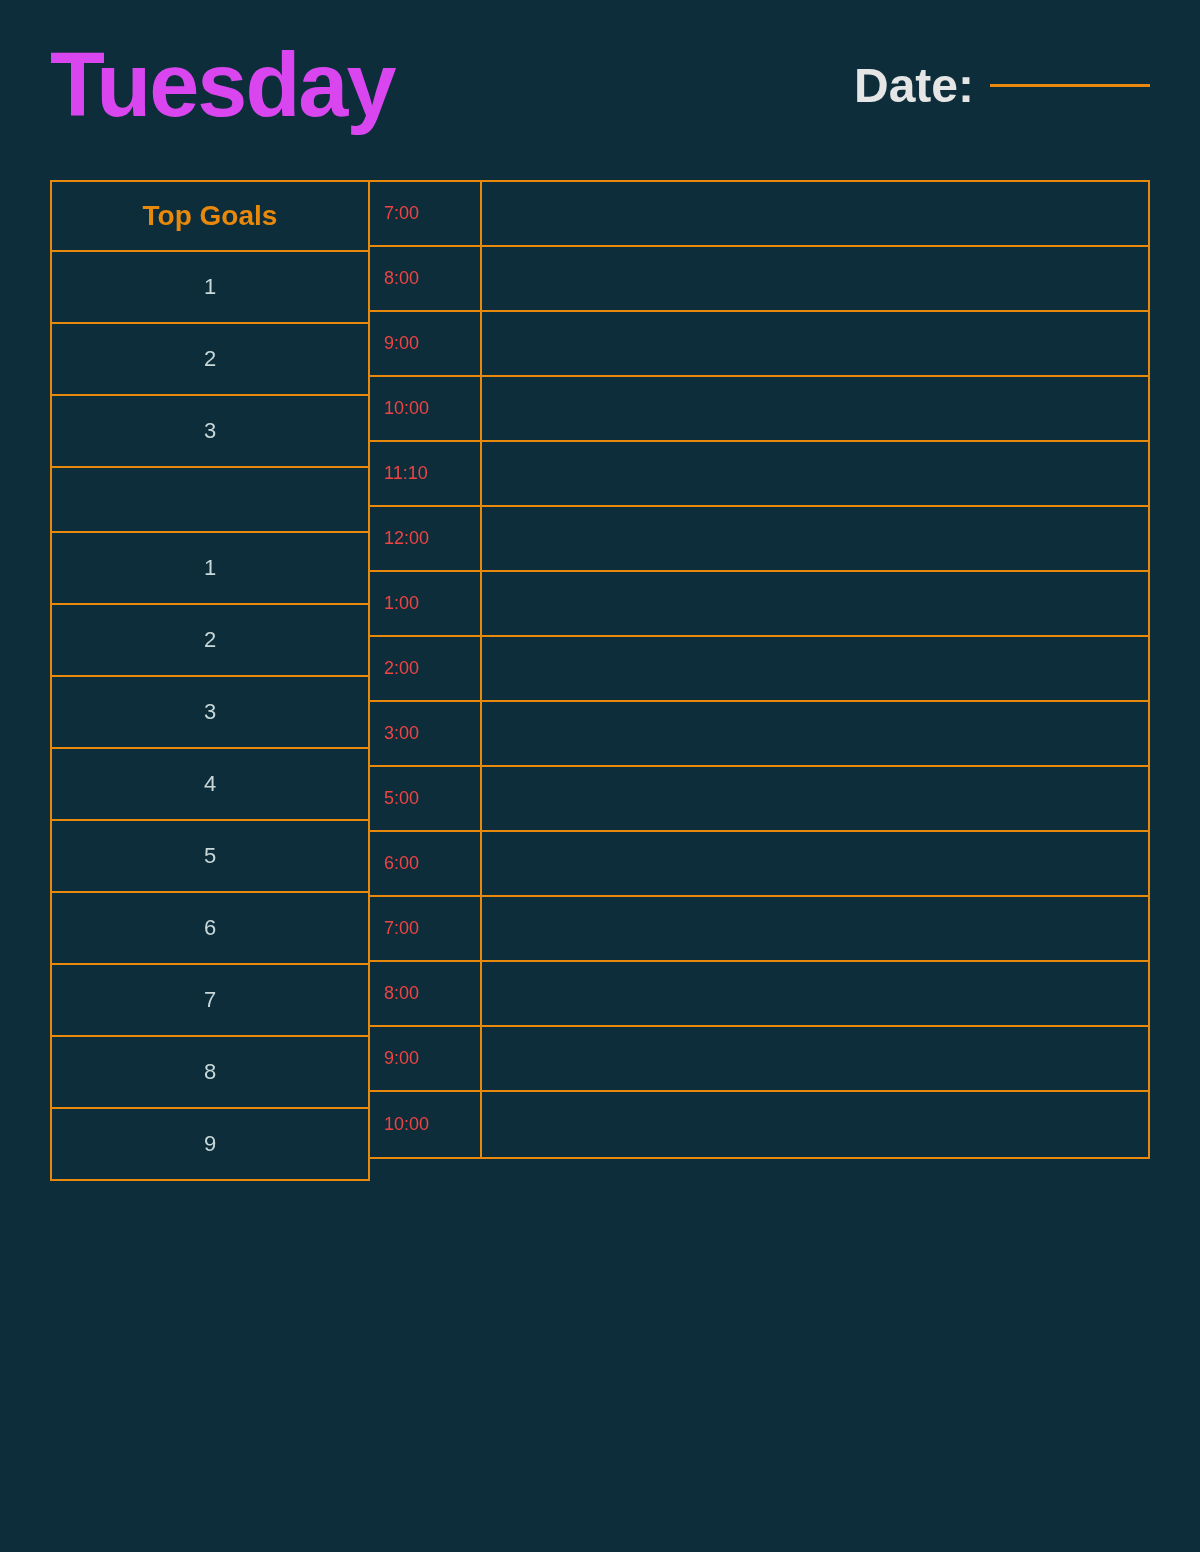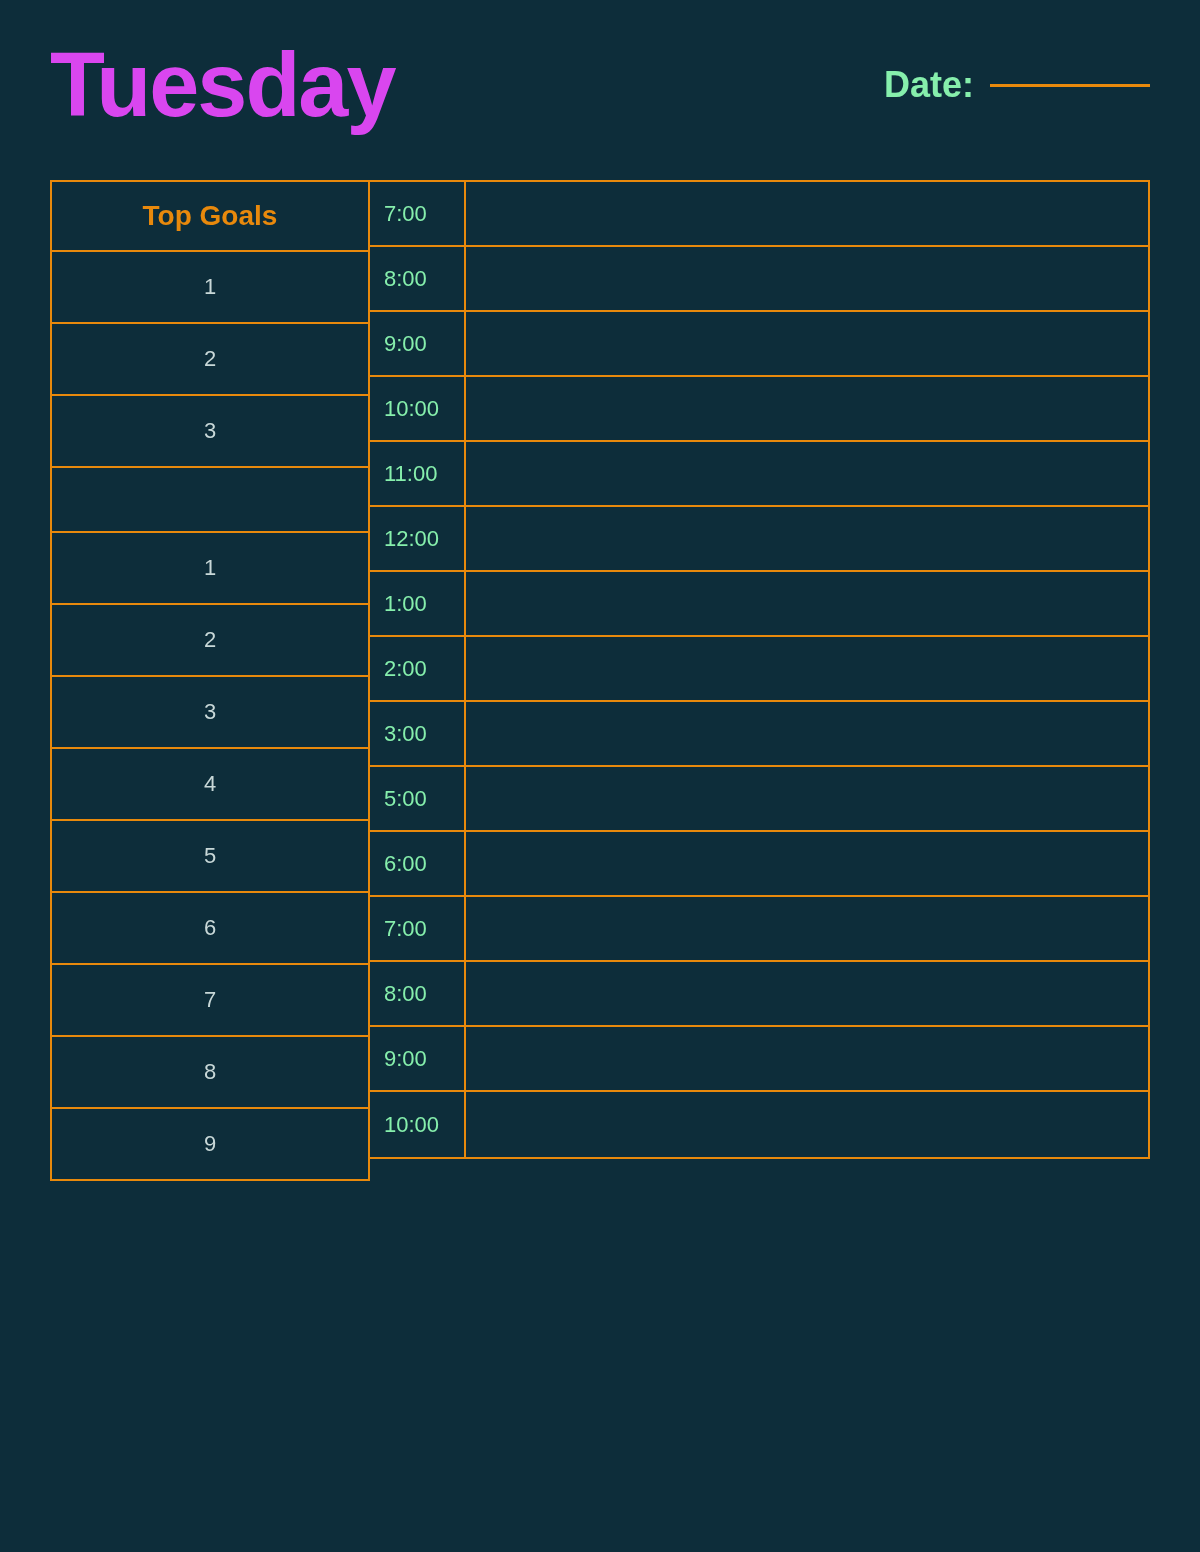--- a/index.html
+++ b/index.html
@@ -26,23 +26,23 @@
 
     .day-title {
       font-size: 90px;
       font-weight: 900;
       color: #d946ef;
       letter-spacing: -2px;
       line-height: 1;
     }
 
     .date-label {
-      font-size: 36px;
+      font-size: 48px;
       font-weight: 700;
-      color: #86efac;
+      color: #e5e5e5;
       display: flex;
       align-items: center;
       gap: 8px;
     }
 
     .date-line {
       display: inline-block;
       width: 160px;
       border-bottom: 3px solid #e8890c;
       margin-left: 8px;
@@ -102,25 +102,25 @@
       display: flex;
       border-bottom: 2px solid #e8890c;
       min-height: 65px;
     }
 
     .schedule-row:last-child {
       border-bottom: none;
     }
 
     .time-cell {
-      width: 96px;
+      width: 112px;
       flex-shrink: 0;
       padding: 18px 14px;
-      font-size: 22px;
-      color: #86efac;
+      font-size: 18px;
+      color: #ef4444;
       border-right: 2px solid #e8890c;
       display: flex;
       align-items: center;
     }
 
     .event-cell {
       flex: 1;
       padding: 18px 14px;
       font-size: 20px;
       color: #c8d8d8;
@@ -170,21 +170,21 @@
     </div>
     <div class="schedule-row">
       <div class="time-cell">9:00</div>
       <div class="event-cell"></div>
     </div>
     <div class="schedule-row">
       <div class="time-cell">10:00</div>
       <div class="event-cell"></div>
     </div>
     <div class="schedule-row">
-      <div class="time-cell">11:00</div>
+      <div class="time-cell">11:10</div>
       <div class="event-cell"></div>
     </div>
     <div class="schedule-row">
       <div class="time-cell">12:00</div>
       <div class="event-cell"></div>
     </div>
     <div class="schedule-row">
       <div class="time-cell">1:00</div>
       <div class="event-cell"></div>
     </div>

